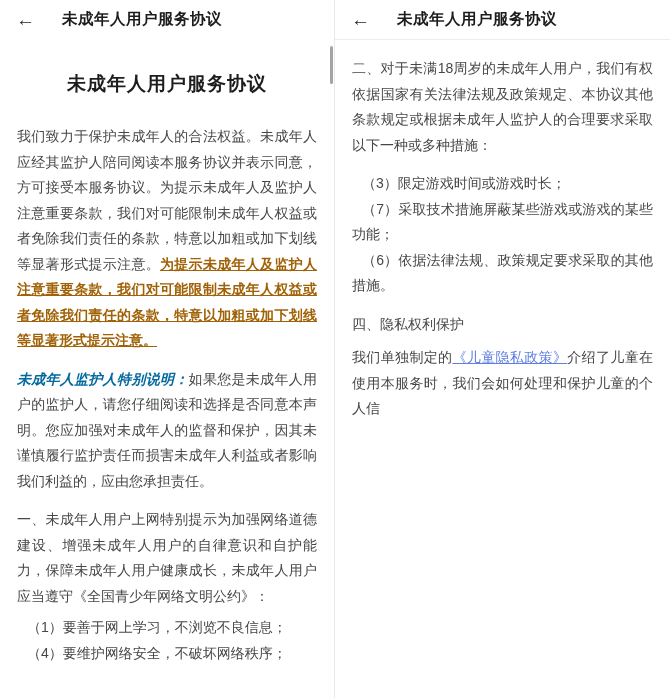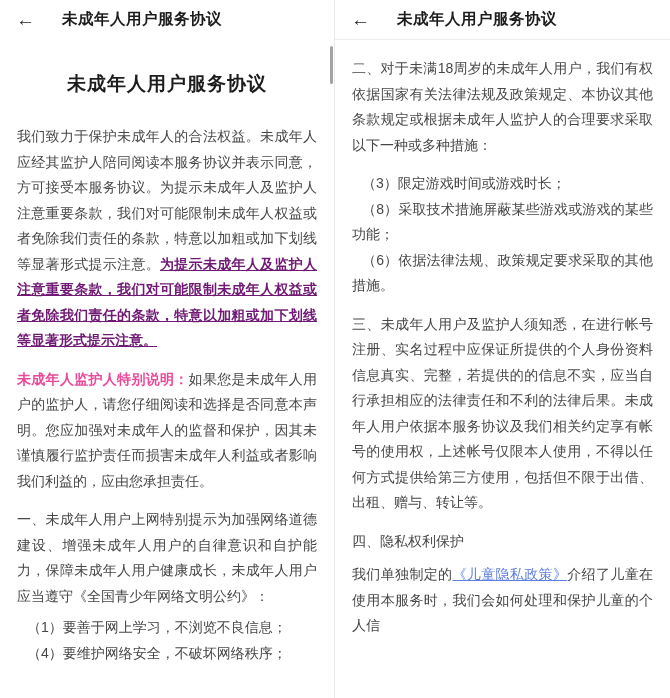--- a/index.html
+++ b/index.html
@@ -73,26 +73,27 @@
     line-height: 26px;
   }
   .para { margin: 0 0 13px 0; }
   .para:last-child { margin-bottom: 0; }
   .mt-16 { margin-top: 16px; }
   .mb-16 { margin-bottom: 16px; }
   .mb-8  { margin-bottom: 8px; }
   .mb-6  { margin-bottom: 6px; }
   .emphasis {
     font-weight: 700;
-    color: #701a75;
+    color: #a16207;
     text-decoration: underline;
   }
   .lead-bold {
     font-weight: 700;
-    color: #ec4899;
+    color: #0369a1;
+    font-style: italic;
   }
   .item-list { margin: 0 0 13px 0; }
   .list-item {
     text-indent: 10px;
     line-height: 25.5px;
   }
   .doc-link {
     color: #5f7fdf;
     text-decoration: underline;
     cursor: pointer;
@@ -136,22 +137,21 @@
     <div class="panel-header">
       <button class="back-btn">
         <span class="back-glyph">←</span>
       </button>
       <span class="header-title">未成年人用户服务协议</span>
     </div>
     <div class="doc-body">
       <p class="para mt-16">二、对于未满18周岁的未成年人用户，我们有权依据国家有关法律法规及政策规定、本协议其他条款规定或根据未成年人监护人的合理要求采取以下一种或多种措施：</p>
       <div class="item-list mb-16">
         <div class="list-item">（3）限定游戏时间或游戏时长；</div>
-        <div class="list-item">（8）采取技术措施屏蔽某些游戏或游戏的某些功能；</div>
+        <div class="list-item">（7）采取技术措施屏蔽某些游戏或游戏的某些功能；</div>
         <div class="list-item">（6）依据法律法规、政策规定要求采取的其他措施。</div>
       </div>
-      <p class="para">三、未成年人用户及监护人须知悉，在进行帐号注册、实名过程中应保证所提供的个人身份资料信息真实、完整，若提供的的信息不实，应当自行承担相应的法律责任和不利的法律后果。未成年人用户依据本服务协议及我们相关约定享有帐号的使用权，上述帐号仅限本人使用，不得以任何方式提供给第三方使用，包括但不限于出借、出租、赠与、转让等。</p>
       <p class="para mb-8">四、隐私权利保护</p>
       <p class="para"><span>我们单独制定的</span><a class="doc-link">《儿童隐私政策》</a><span>介绍了儿童在使用本服务时，我们会如何处理和保护儿童的个人信</span></p>
     </div>
   </div>
 
 </div>
 
 </body></html>

